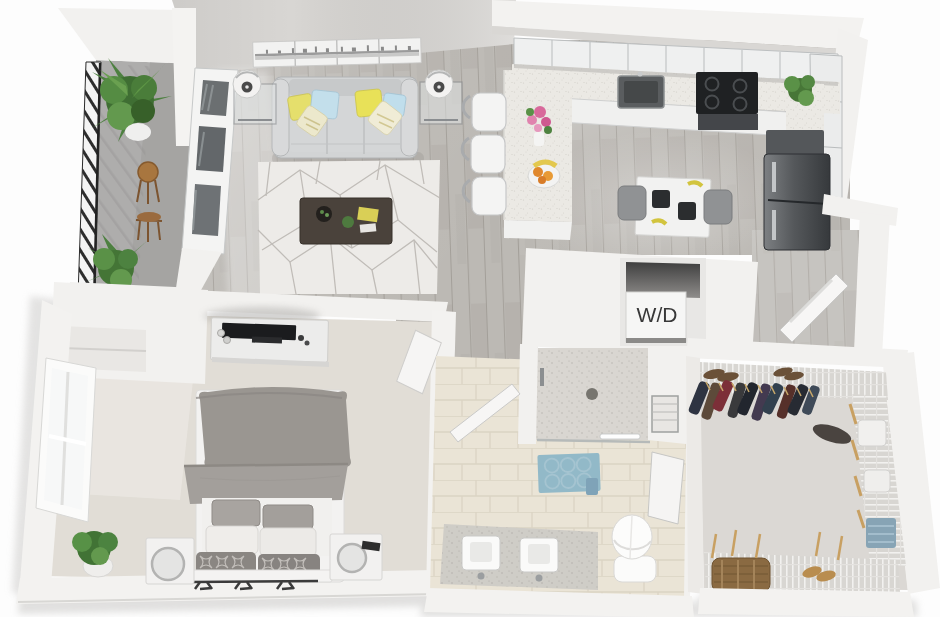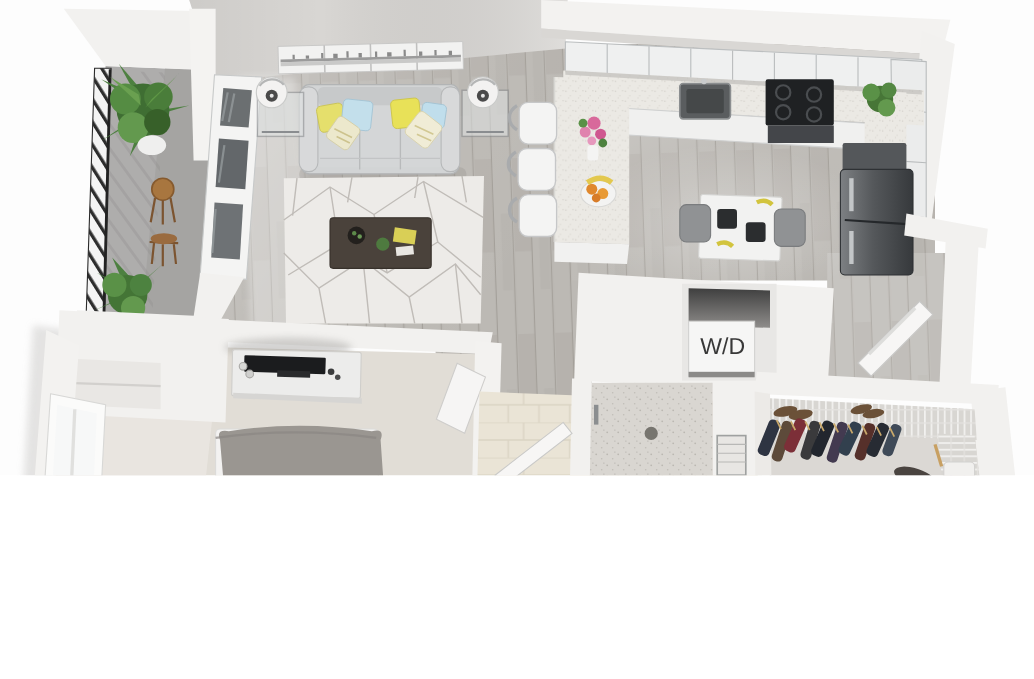--- a/index.html
+++ b/index.html
@@ -1,16 +1,16 @@
 <!DOCTYPE html>
 <html><head>
 <meta charset="utf-8">
 <style>
   html,body{margin:0;padding:0;background:#ffffff;}
-  .wrap{width:940px;height:432px;overflow:hidden;position:relative;font-family:"Liberation Sans",sans-serif;}
+  .wrap{width:940px;height:617px;overflow:hidden;position:relative;font-family:"Liberation Sans",sans-serif;}
 </style>
 </head>
 <body>
 <div class="wrap">
 <svg width="940" height="617" viewBox="0 0 940 617" xmlns="http://www.w3.org/2000/svg">
 <defs>
   <pattern id="wood" width="34" height="160" patternUnits="userSpaceOnUse" patternTransform="rotate(-2)">
     <rect width="34" height="160" fill="#b9b6b1"></rect>
     <rect x="0" width="16" height="160" fill="#bcb9b4"></rect>
     <rect x="16" width="1" height="160" fill="#a6a29c"></rect>

